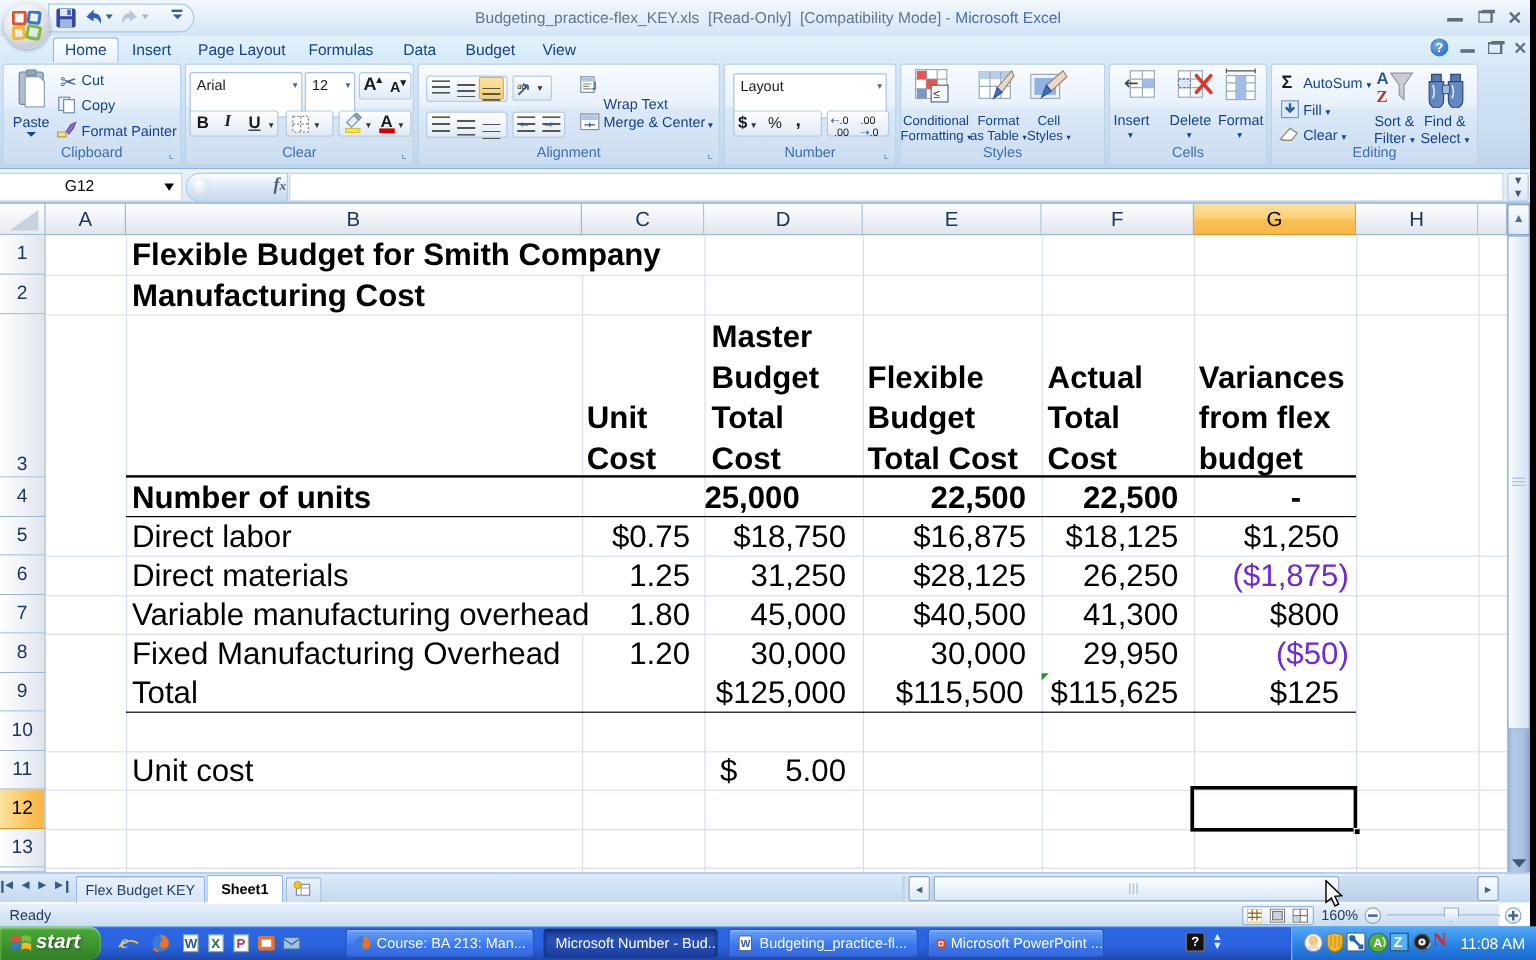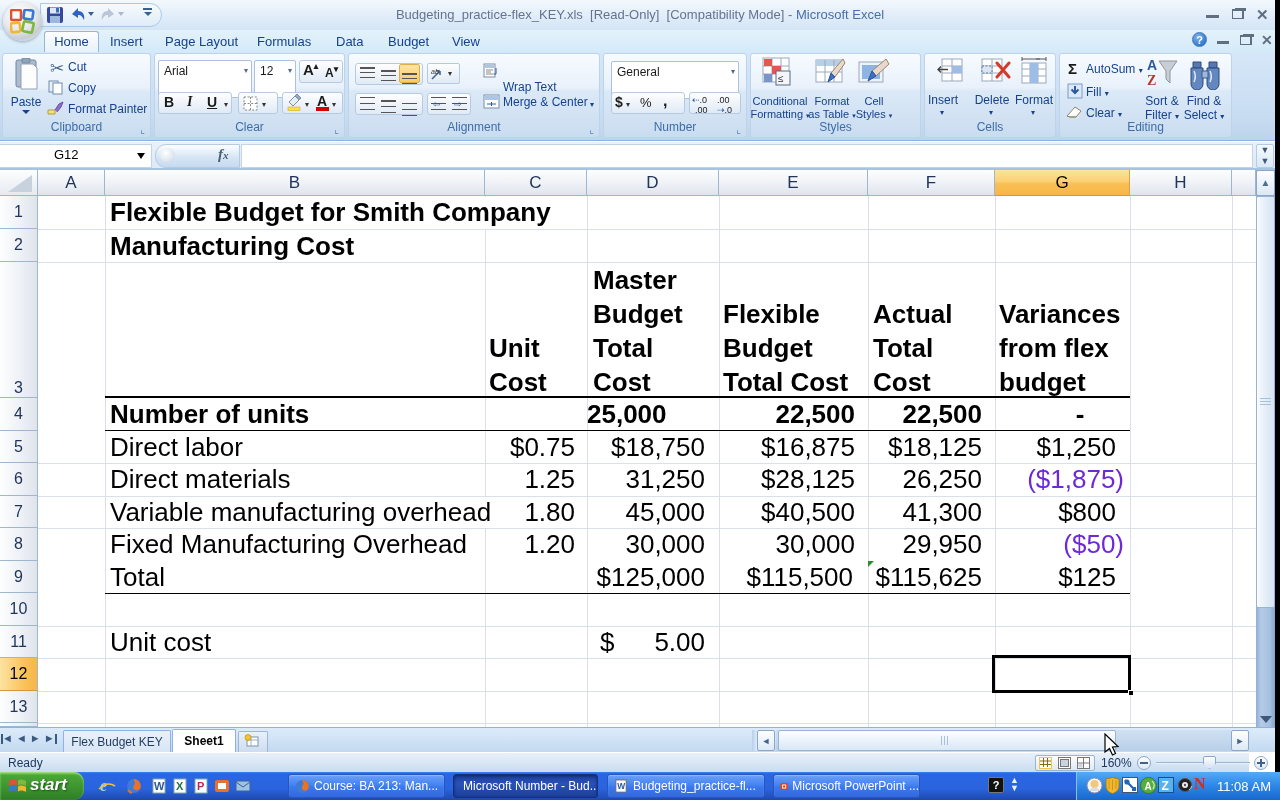--- a/index.html
+++ b/index.html
@@ -196,21 +196,21 @@
   </svg>
   <div class="abs" style="left:503px;top:28px;font-size:12px;color:#15428b">Wrap Text</div>
   <svg class="abs" style="left:483px;top:42px" width="17" height="15" viewBox="0 0 17 15">
     <rect x="1" y="1" width="15" height="13" fill="#fff" stroke="#7b8ea6"></rect>
     <rect x="2" y="2" width="13" height="4" fill="#aec6e4"></rect>
     <path d="M4 10 h9 M8.5 8 v4" stroke="#2c5a9e" stroke-width="1"></path>
   </svg>
   <div class="abs" style="left:503px;top:43px;font-size:12px;color:#15428b">Merge &amp; Center</div>
   <div class="abs" style="left:590px;top:48px;font-size:8px;color:#15428b">▾</div>
 
-  <div class="combo" style="left:611px;top:9px;width:128px"><span style="padding-left:5px">General</span><span class="ca">▾</span></div>
+  <div class="combo" style="left:611px;top:9px;width:128px"><span style="padding-left:5px">Layout</span><span class="ca">▾</span></div>
   <div class="btnrow" style="left:611px;top:40px;width:74px"></div>
   <div class="abs" style="left:615px;top:42px;font-size:14px;font-weight:bold;color:#1a1a1a">$</div>
   <div class="abs" style="left:626px;top:48px;font-size:8px;color:#333">▾</div>
   <div class="abs" style="left:640px;top:43px;font-size:13px;color:#1a1a1a">%</div>
   <div class="abs" style="left:663px;top:40px;font-size:16px;font-weight:bold;color:#1a1a1a">,</div>
   <div class="btnrow" style="left:689px;top:40px;width:52px"></div>
   <div class="abs" style="left:692px;top:43px;font-size:9px;color:#1a1a1a"><span style="color:#2c5a9e">⇠</span>.0<br><span style="margin-left:3px">.00</span></div>
   <div class="abs" style="left:717px;top:43px;font-size:9px;color:#1a1a1a">.00<br><span style="color:#2c5a9e">⇢</span>.0</div>
 
   <svg class="abs" style="left:762px;top:5px" width="30" height="32" viewBox="0 0 30 32">
@@ -291,21 +291,21 @@
     <path d="M22 13 a4 8 0 0 1 0 11" stroke="#dce8f5" fill="none" stroke-width="1.5"></path>
   </svg>
   <div class="abs" style="left:1204px;top:42px;font-size:12px;color:#15428b;transform:translateX(-50%);text-align:center;line-height:14px">Find &amp;<br>Select <span style="font-size:8px">▾</span></div>
 </div>
 <div class="abs" id="fbar">
   <div class="abs" style="left:0;top:2px;width:152px;height:24px;background:#fff;border:1px solid #c3d4e8;border-left:none"></div>
   <div class="abs" style="left:54px;top:5px;font-size:13px;color:#000">G12</div>
   <div class="abs" style="left:137px;top:11px;width:0;height:0;border-left:4.5px solid transparent;border-right:4.5px solid transparent;border-top:6px solid #000"></div>
   <div class="abs" style="left:155px;top:2px;width:85px;height:24px;background:linear-gradient(#fdfeff,#d7e6f5 55%,#c5daf0);border:1px solid #b4cbe4;border-radius:11px 0 0 11px"></div>
   <div class="abs" style="left:160px;top:6px;width:15px;height:15px;border-radius:50%;background:radial-gradient(circle at 38% 32%,#ffffff,#dde6ef 60%,#c2cfdd)"></div>
-  <div class="abs" style="left:218px;top:4px;font-size:15px;font-style:italic;font-weight:bold;color:#4c5e74;font-family:'Liberation Serif',serif">f<span style="font-size:11px">x</span></div>
+  <div class="abs" style="left:228px;top:4px;font-size:15px;font-style:italic;font-weight:bold;color:#4c5e74;font-family:'Liberation Serif',serif">f<span style="font-size:11px">x</span></div>
   <div class="abs" style="left:241px;top:2px;width:1012px;height:24px;background:#fff;border:1px solid #c3d4e8"></div>
   <div class="abs" style="left:1256px;top:2px;width:18px;height:24px;background:linear-gradient(#f5f9fd,#dbe8f5);border:1px solid #b4cbe4;border-radius:2px;color:#41587a;font-size:9px;text-align:center;line-height:11px">▼<br>▼</div>
   <div class="abs" style="left:0;top:26px;width:1276px;height:2px;background:#a8c3e0"></div>
 </div>
 <div class="abs" id="grid">
 
   <div class="colhdr" style="left:38px;width:67px">A</div>
   <div class="colhdr" style="left:105px;width:380px">B</div>
   <div class="colhdr" style="left:485px;width:102px">C</div>
   <div class="colhdr" style="left:587px;width:132px">D</div>

